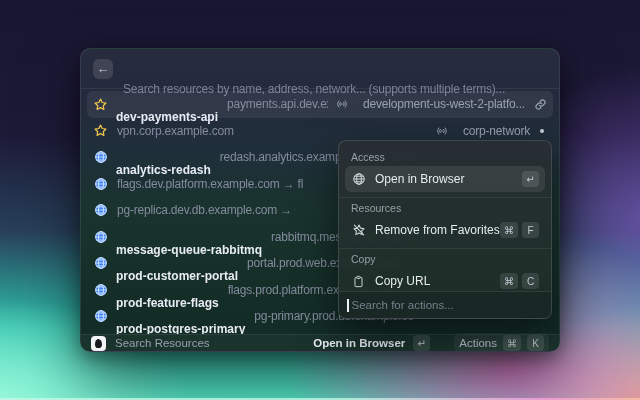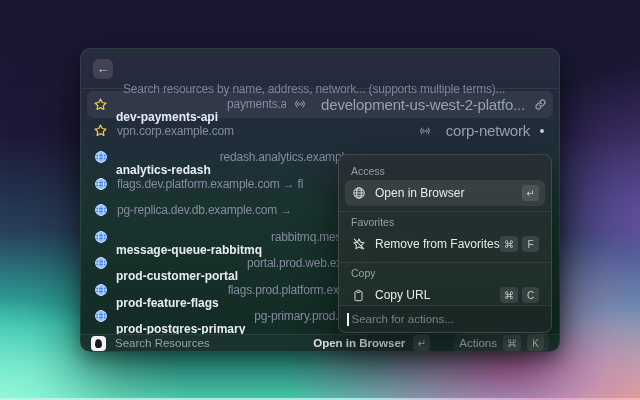--- a/index.html
+++ b/index.html
@@ -34,39 +34,39 @@
     color:#e8ebf2; font-size:12px; letter-spacing:-0.2px; font-family:inherit;margin-top:40px; }
   .search-input::placeholder { color:#7b8295; }
 
   .list { flex:1; overflow:hidden; padding-top:2px; }
   .row { height:26.5px; margin:0 6px; padding:0 6px; border-radius:6px;
     display:flex; align-items:center; cursor:pointer; }
   .row.selected { background:rgba(255,255,255,0.065); }
   .row .licon { width:15px; height:15px; flex:none; display:flex; align-items:center; justify-content:center; }
   .res-name { margin-left:8px; flex:none; color:#e9ecf4; font-size:12px; font-weight:bold; white-space:nowrap;margin-top:26px; }
   .res-addr { margin-left:9px; flex:1; color:#848b9e; font-size:12px; white-space:nowrap; overflow:hidden; letter-spacing:-0.2px; }
-  .net-tag { flex:none; display:flex; align-items:center; gap:15px; color:#98a1b0; font-size:15px; white-space:nowrap; margin-left:8px; letter-spacing:-0.2px; }
+  .net-tag { flex:none; display:flex; align-items:center; gap:15px; color:#98a1b0; font-size:12px; white-space:nowrap; margin-left:8px; letter-spacing:-0.2px; }
   .trail { flex:none; margin-left:9px; display:flex; align-items:center; }
   .status-dot { width:4px; height:4px; border-radius:50%; background:#c6cdd6; margin:0 3px 0 10px; }
 
   .statusbar { height:17px; flex:none; display:flex; align-items:center; padding:0 10px;
     border-top:1px solid rgba(255,255,255,0.08); background:rgba(255,255,255,0.03); }
   .app-logo { width:15px; height:15px; border-radius:4px; background:#f1f3f5; display:flex; align-items:center; justify-content:center; }
   .app-logo span { width:7px; height:9px; background:#17191c; border-radius:45% 55% 55% 45% / 60% 60% 40% 40%; display:block; }
   .app-label { margin-left:9px; color:#98a0ac; font-size:11.5px; }
   .sb-right { margin-left:auto; display:flex; align-items:center; gap:8px; }
   .primary-action { color:#e9ecf3; font-size:11.5px; font-weight:bold; }
   .kbd { height:16px; min-width:17px; padding:0 4px; border-radius:4px; background:rgba(255,255,255,0.11);
     color:#c2c9d2; font-size:10px; display:inline-flex; align-items:center; justify-content:center; }
   .actions-group { display:flex; align-items:center; gap:6px; background:rgba(255,255,255,0.055);
     border-radius:6px; padding:2px 5px; margin-left:16px; cursor:pointer; }
   .actions-label { color:#b9c0ca; font-size:11.5px; }
 
   
-  .menu { position:absolute; left:338px; top:154px; width:214px; height:179px; z-index:5;
+  .menu { position:absolute; left:338px; top:140px; width:214px; height:179px; z-index:5;
     border-radius:8px; border:1px solid rgba(255,255,255,0.13);
     background:linear-gradient(180deg, rgba(40,46,52,0.97) 0%, rgba(34,48,44,0.97) 55%, rgba(28,46,40,0.97) 100%);
     box-shadow:0 16px 40px rgba(0,0,0,0.5); overflow:hidden; }
   .menu-content { position:absolute; inset:0 0 27px 0; overflow:hidden; padding-top:6px; }
   .menu-section + .menu-section { border-top:1px solid rgba(255,255,255,0.08); }
   .menu-section { padding-bottom:5px; }
   .section-title { padding:4px 12px 2px; color:#96a0a6; font-size:10.5px; }
   .menu-item { height:26px; margin:1px 6px 0; padding:0 6px; border-radius:6px;
     display:flex; align-items:center; cursor:pointer; }
   .menu-item.selected { background:rgba(255,255,255,0.085); }
@@ -288,21 +288,21 @@
     </span>
 
     <span class="mi-label">Open in Browser</span>
     <span class="mi-keys">
             <span class="kbd">↵</span>
           </span>
   </div>
 </div>
 
   <div class="menu-section">
-    <div class="section-title">Favorites</div>
+    <div class="section-title">Resources</div>
 
   <div class="menu-item">
 
     <span class="mi-icon icon-star-off">
       <svg viewBox="0 0 24 24" width="14" height="14" fill="none" stroke="#d3dadd" stroke-width="1.8" stroke-linejoin="round" stroke-linecap="round">
               <path d="M12 3.4l2.7 5.4 6 .9-4.3 4.2 1 6-5.4-2.9-5.4 2.9 1-6-4.3-4.2 6-.9z"></path>
               <path d="M4 3.5l16 17"></path>
             </svg>
     </span>
 

